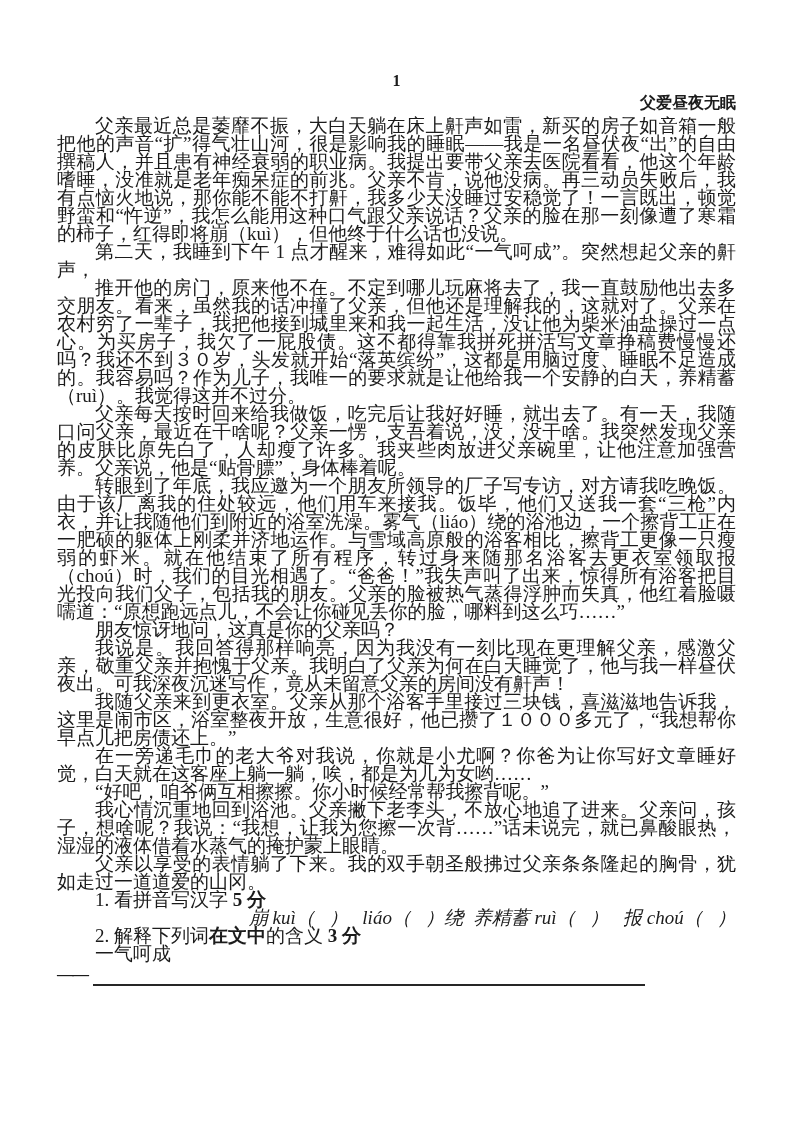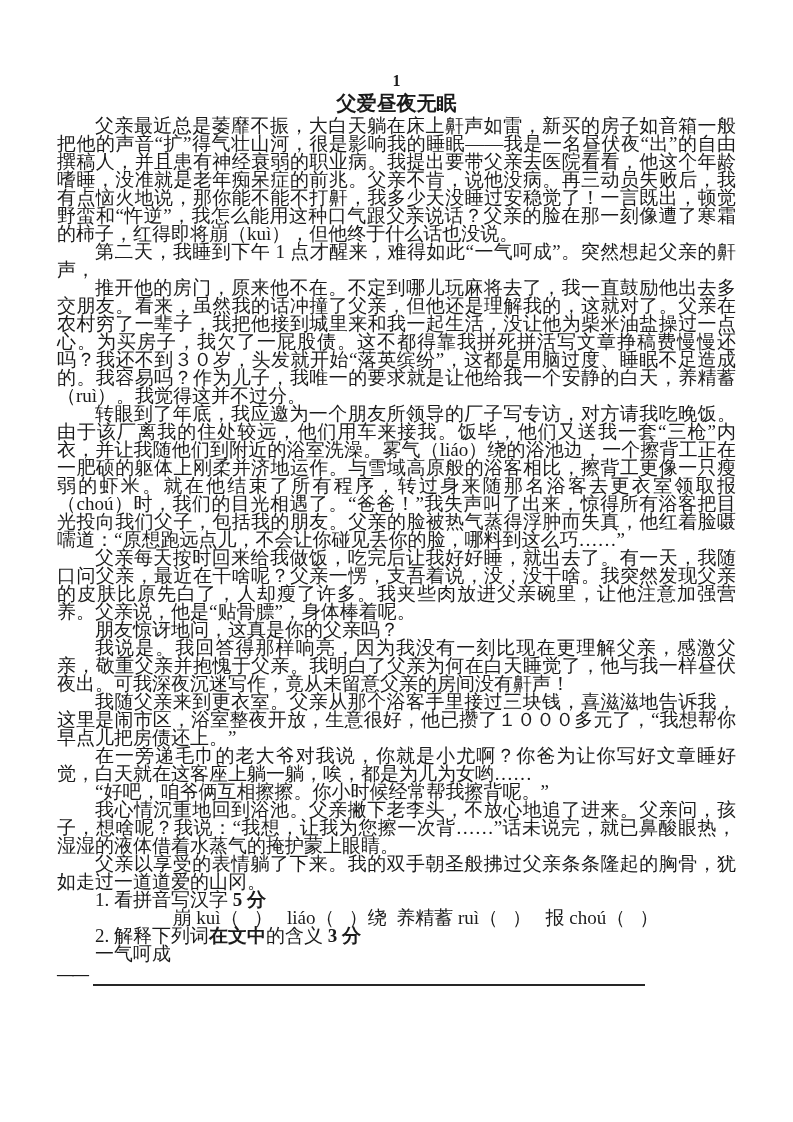--- a/index.html
+++ b/index.html
@@ -10,29 +10,29 @@
     color:#1b1b1b;
   }
   .page {
     position:relative; width:793px; height:1122px;
     padding:70px 57px 0 57px; background:#ffffff; overflow:hidden;
   }
   .page-number {
     text-align:center; font-weight:700; font-size:16px; line-height:21px;
   }
   .doc-title {
-    text-align:center; font-weight:700; font-size:20px; line-height:24px;
+    text-align:right; font-weight:700; font-size:16px; line-height:24px;
     font-family:"Liberation Sans","DejaVu Sans",sans-serif;
   }
   .article { margin-top:2px; }
   .article .para, .q-line {
     font-size:19px; line-height:18px;
     text-align:justify; text-indent:2em;
   }
-  .q-line.pinyin { white-space:pre-wrap; text-align:center; }
+  .q-line.pinyin { white-space:pre-wrap; text-align:right;font-style:italic; }
   .bold { font-weight:700; }
   .answer-row { margin-top:2px; height:24px; text-indent:0; }
   .answer-dash {
     font-weight:700; font-size:17px; letter-spacing:-2px;
     vertical-align:6px;
   }
   .answer-blank {
     display:inline-block; width:552px; height:14px;
     border-bottom:2px solid #262626; margin-left:6px;
   }
@@ -43,22 +43,22 @@
 <div class="page">
 
   <div class="page-number">1</div>
 
   <div class="doc-title">父爱昼夜无眠</div>
 
   <div class="article">
       <p class="para">父亲最近总是萎靡不振，大白天躺在床上鼾声如雷，新买的房子如音箱一般把他的声音“扩”得气壮山河，很是影响我的睡眠——我是一名昼伏夜“出”的自由撰稿人，并且患有神经衰弱的职业病。我提出要带父亲去医院看看，他这个年龄嗜睡，没准就是老年痴呆症的前兆。父亲不肯，说他没病。再三动员失败后，我有点恼火地说，那你能不能不打鼾，我多少天没睡过安稳觉了！一言既出，顿觉野蛮和“忤逆”，我怎么能用这种口气跟父亲说话？父亲的脸在那一刻像遭了寒霜的柿子，红得即将崩（kuì），但他终于什么话也没说。</p>
       <p class="para">第二天，我睡到下午 1 点才醒来，难得如此“一气呵成”。突然想起父亲的鼾声，</p>
       <p class="para">推开他的房门，原来他不在。不定到哪儿玩麻将去了，我一直鼓励他出去多交朋友。看来，虽然我的话冲撞了父亲，但他还是理解我的，这就对了。父亲在农村穷了一辈子，我把他接到城里来和我一起生活，没让他为柴米油盐操过一点心。为买房子，我欠了一屁股债。这不都得靠我拼死拼活写文章挣稿费慢慢还吗？我还不到３０岁，头发就开始“落英缤纷”，这都是用脑过度、睡眠不足造成的。我容易吗？作为儿子，我唯一的要求就是让他给我一个安静的白天，养精蓄（ruì）。我觉得这并不过分。</p>
+      <p class="para">父亲每天按时回来给我做饭，吃完后让我好好睡，就出去了。有一天，我随口问父亲，最近在干啥呢？父亲一愣，支吾着说，没，没干啥。我突然发现父亲的皮肤比原先白了，人却瘦了许多。我夹些肉放进父亲碗里，让他注意加强营养。父亲说，他是“贴骨膘”，身体棒着呢。</p>
       <p class="para">转眼到了年底，我应邀为一个朋友所领导的厂子写专访，对方请我吃晚饭。由于该厂离我的住处较远，他们用车来接我。饭毕，他们又送我一套“三枪”内衣，并让我随他们到附近的浴室洗澡。雾气（liáo）绕的浴池边，一个擦背工正在一肥硕的躯体上刚柔并济地运作。与雪域高原般的浴客相比，擦背工更像一只瘦弱的虾米。就在他结束了所有程序，转过身来随那名浴客去更衣室领取报（choú）时，我们的目光相遇了。“爸爸！”我失声叫了出来，惊得所有浴客把目光投向我们父子，包括我的朋友。父亲的脸被热气蒸得浮肿而失真，他红着脸嗫嚅道：“原想跑远点儿，不会让你碰见丢你的脸，哪料到这么巧……”</p>
-      <p class="para">父亲每天按时回来给我做饭，吃完后让我好好睡，就出去了。有一天，我随口问父亲，最近在干啥呢？父亲一愣，支吾着说，没，没干啥。我突然发现父亲的皮肤比原先白了，人却瘦了许多。我夹些肉放进父亲碗里，让他注意加强营养。父亲说，他是“贴骨膘”，身体棒着呢。</p>
       <p class="para">朋友惊讶地问，这真是你的父亲吗？</p>
       <p class="para">我说是。我回答得那样响亮，因为我没有一刻比现在更理解父亲，感激父亲，敬重父亲并抱愧于父亲。我明白了父亲为何在白天睡觉了，他与我一样昼伏夜出。可我深夜沉迷写作，竟从未留意父亲的房间没有鼾声！</p>
       <p class="para">我随父亲来到更衣室。父亲从那个浴客手里接过三块钱，喜滋滋地告诉我，这里是闹市区，浴室整夜开放，生意很好，他已攒了１０００多元了，“我想帮你早点儿把房债还上。”</p>
       <p class="para">在一旁递毛巾的老大爷对我说，你就是小尤啊？你爸为让你写好文章睡好觉，白天就在这客座上躺一躺，唉，都是为儿为女哟……</p>
       <p class="para">“好吧，咱爷俩互相擦擦。你小时候经常帮我擦背呢。”</p>
       <p class="para">我心情沉重地回到浴池。父亲撇下老李头，不放心地追了进来。父亲问，孩子，想啥呢？我说：“我想，让我为您擦一次背……”话未说完，就已鼻酸眼热，湿湿的液体借着水蒸气的掩护蒙上眼睛。</p>
       <p class="para">父亲以享受的表情躺了下来。我的双手朝圣般拂过父亲条条隆起的胸骨，犹如走过一道道爱的山冈。</p>
     </div>
 
   <div class="questions">

